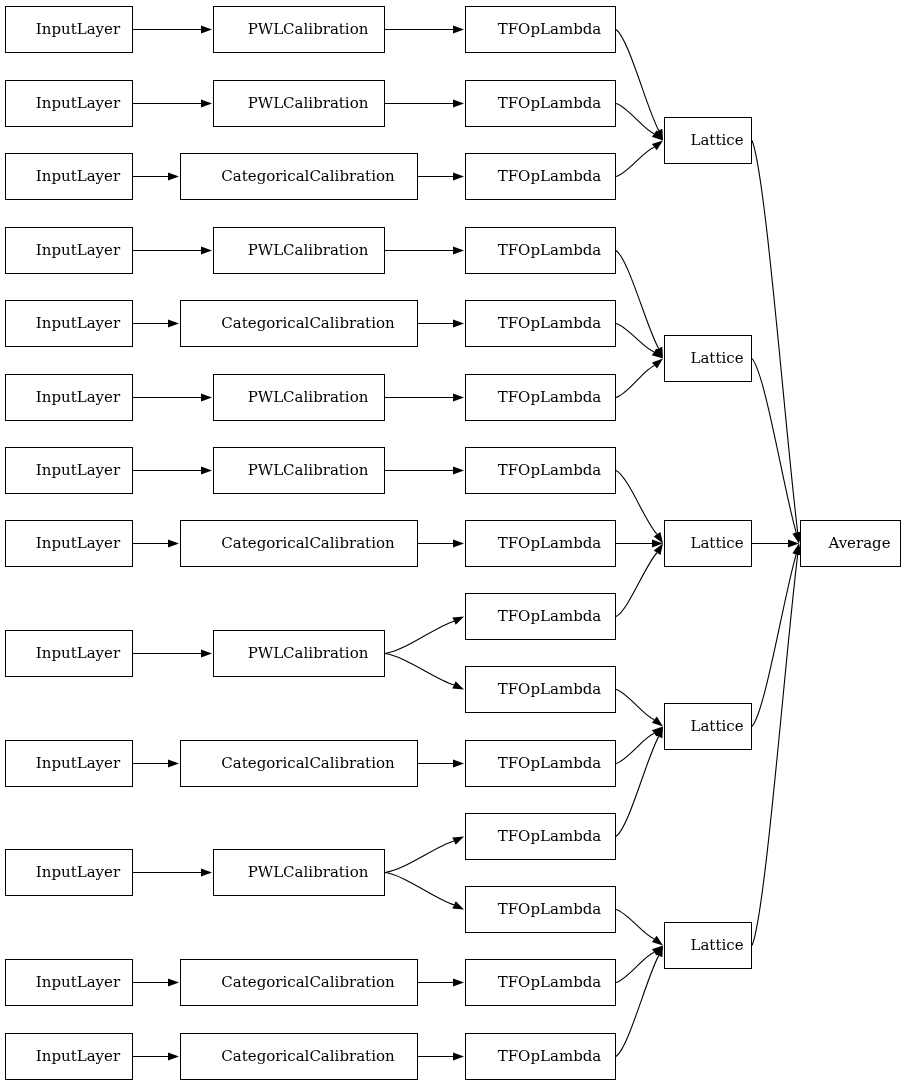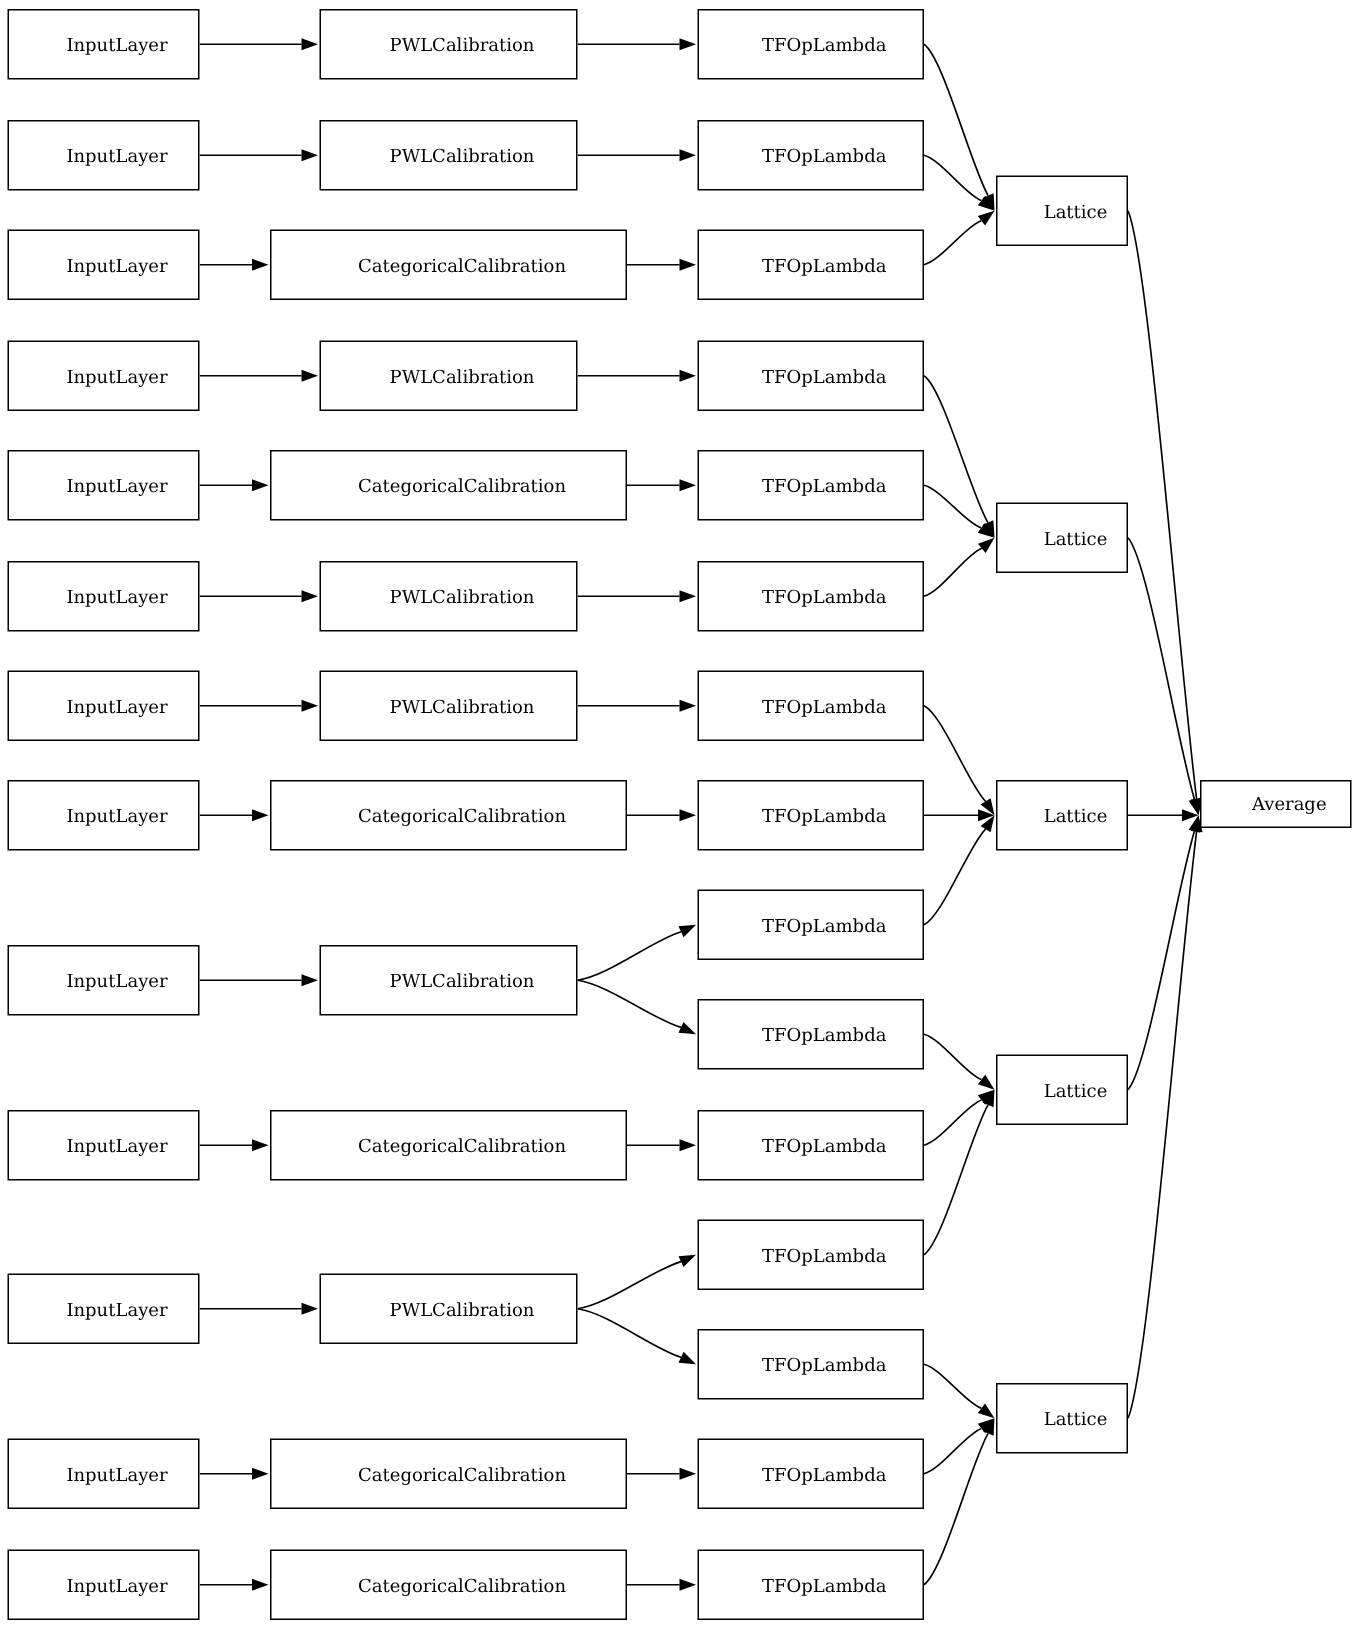--- a/index.html
+++ b/index.html
@@ -28,21 +28,21 @@
   }
   .node {
     position: absolute;
     box-sizing: border-box;
     border: 1px solid #000000;
     background: #ffffff;
     display: flex;
     align-items: center;
     justify-content: center;
     font-family: "DejaVu Serif", "Liberation Serif", serif;
-    font-size: 12px;
+    font-size: 15px;
     color: #000000;
     line-height: 1;
     white-space: nowrap;
     letter-spacing: 0px;
     padding-left: 18px;
   }
   .node-label {
     display: block;
     font-family: "DejaVu Serif", "Liberation Serif", serif;
   }
@@ -377,17 +377,17 @@
       </div>
       <div class="node" style="left: 664px; top: 520px; width: 88px; height: 47px;">
         <span class="node-label">Lattice</span>
       </div>
       <div class="node" style="left: 664px; top: 703px; width: 88px; height: 47px;">
         <span class="node-label">Lattice</span>
       </div>
       <div class="node" style="left: 664px; top: 922px; width: 88px; height: 47px;">
         <span class="node-label">Lattice</span>
       </div>
-      <div class="node" style="left: 800px; top: 520px; width: 101px; height: 32px;">
+      <div class="node" style="left: 800px; top: 520px; width: 101px; height: 47px;">
         <span class="node-label">Average</span>
       </div>
     </div>
 </div>
 
 </body></html>

